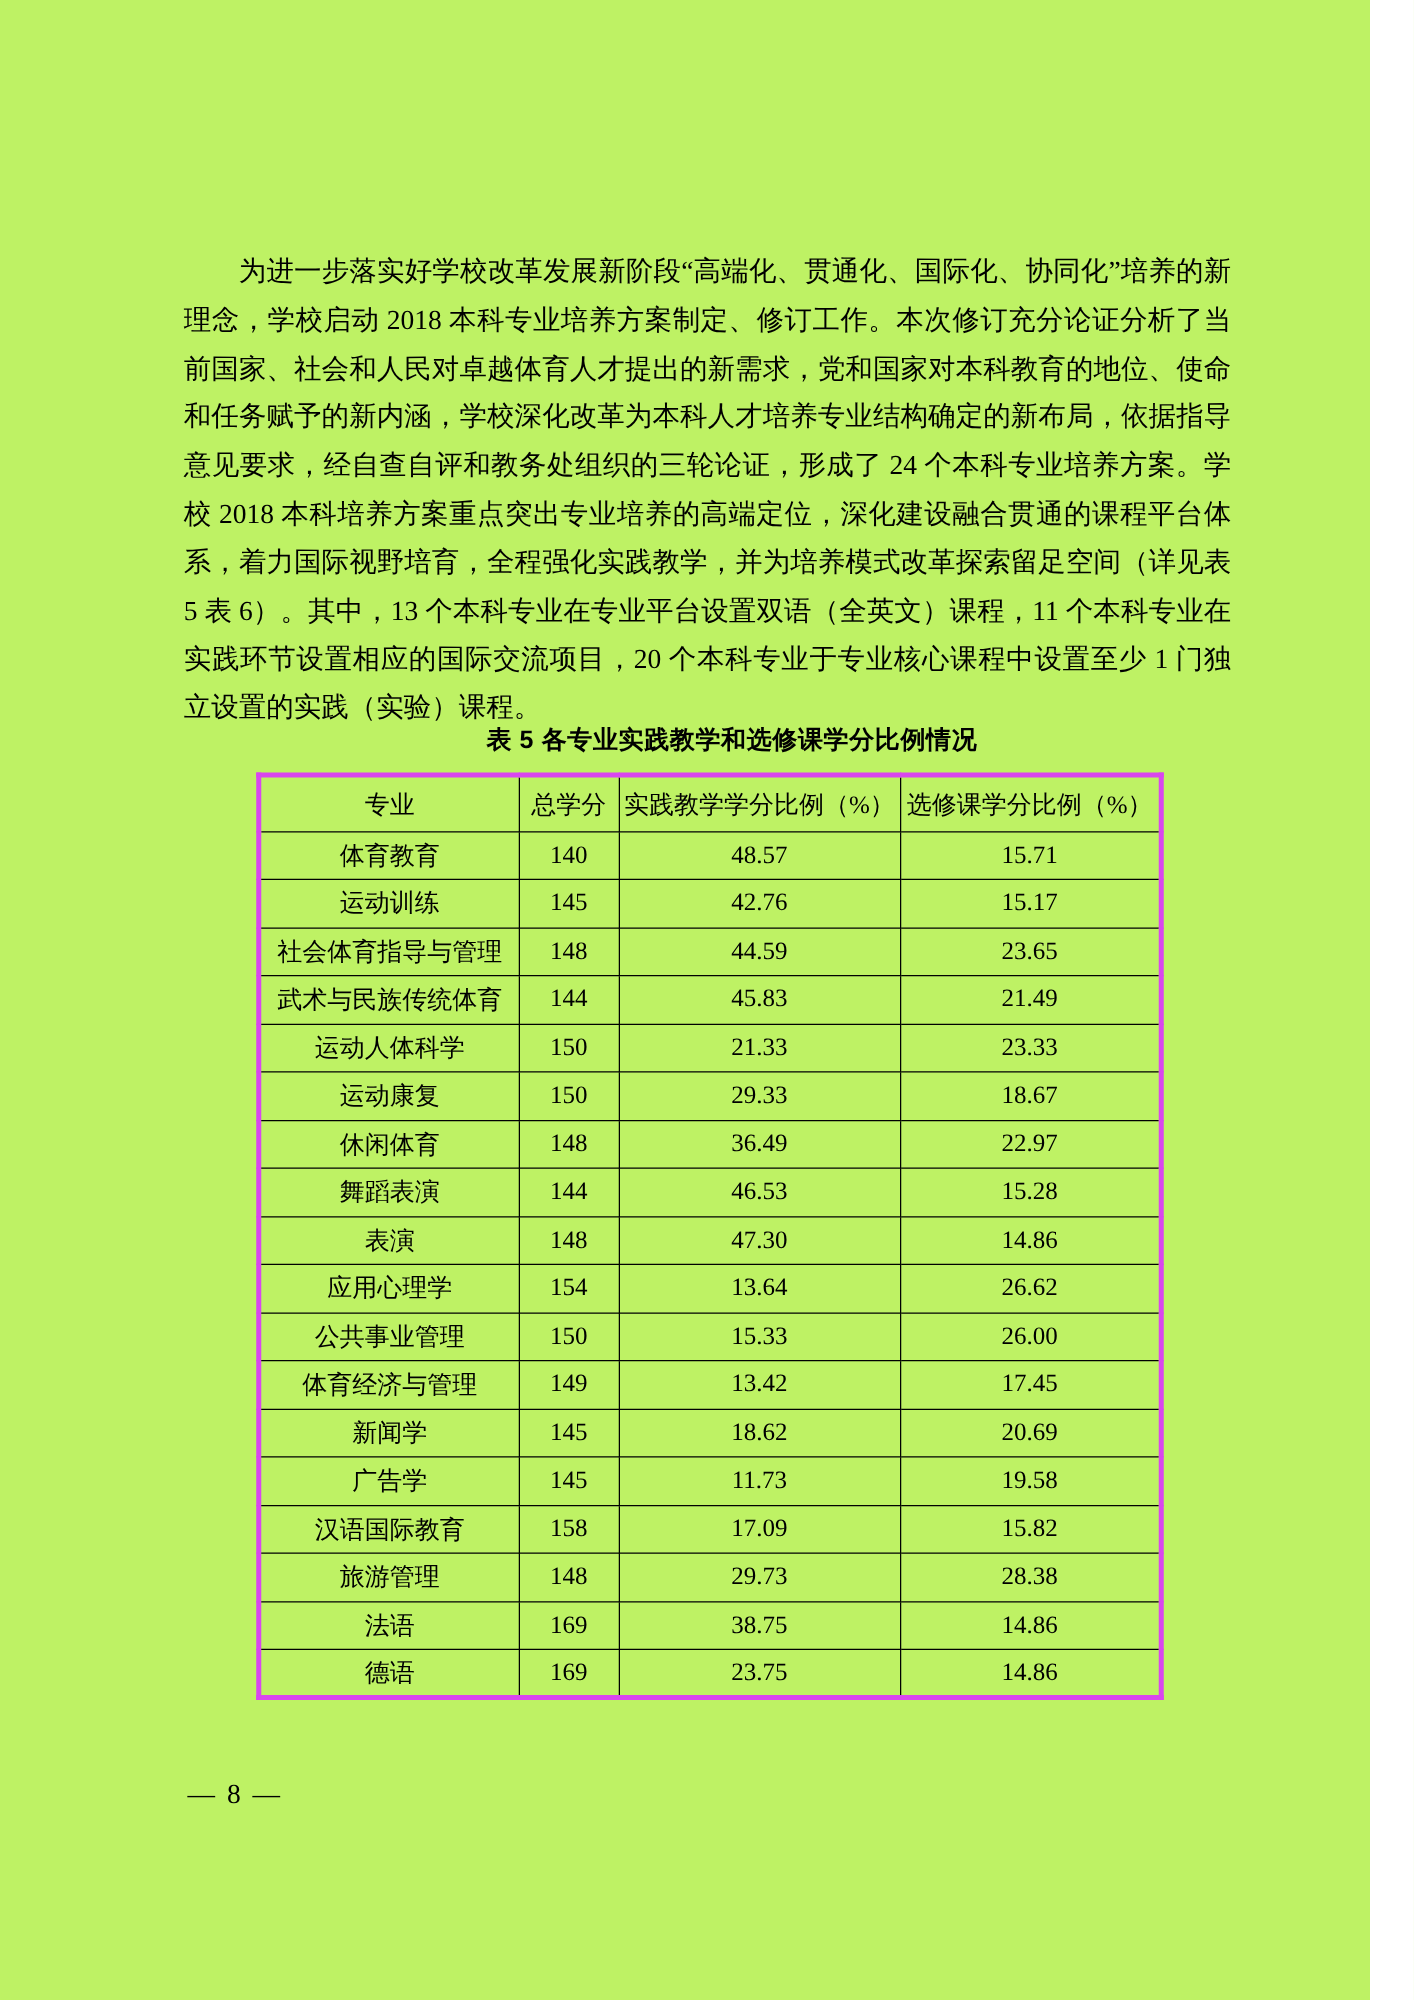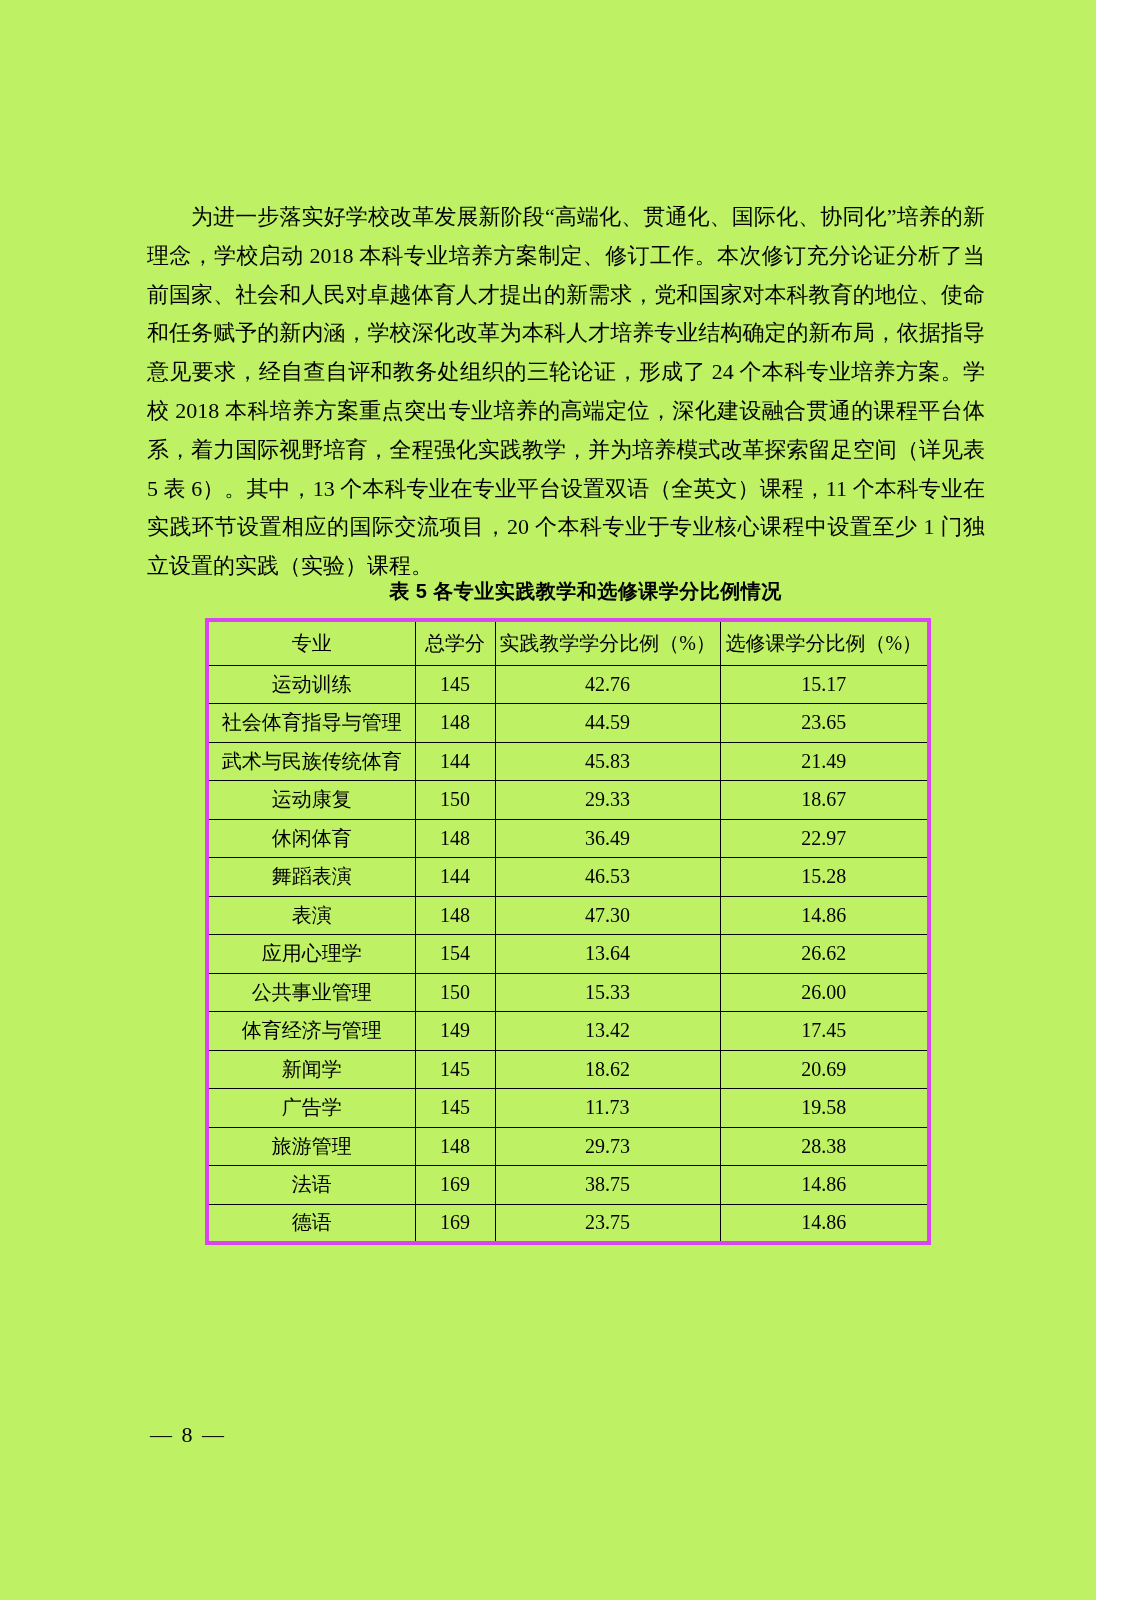--- a/index.html
+++ b/index.html
@@ -95,38 +95,50 @@
     <thead>
       <tr>
         <th>专业</th>
         <th>总学分</th>
         <th>实践教学学分比例（%）</th>
         <th>选修课学分比例（%）</th>
       </tr>
     </thead>
     <tbody id="table-body">
         <tr>
+    <td>体育教育</td>
+    <td>140</td>
+    <td>48.57</td>
+    <td>15.71</td>
+  </tr>
+        <tr>
     <td>运动训练</td>
     <td>145</td>
     <td>42.76</td>
     <td>15.17</td>
   </tr>
         <tr>
     <td>社会体育指导与管理</td>
     <td>148</td>
     <td>44.59</td>
     <td>23.65</td>
   </tr>
         <tr>
     <td>武术与民族传统体育</td>
     <td>144</td>
     <td>45.83</td>
     <td>21.49</td>
   </tr>
         <tr>
+    <td>运动人体科学</td>
+    <td>150</td>
+    <td>21.33</td>
+    <td>23.33</td>
+  </tr>
+        <tr>
     <td>运动康复</td>
     <td>150</td>
     <td>29.33</td>
     <td>18.67</td>
   </tr>
         <tr>
     <td>休闲体育</td>
     <td>148</td>
     <td>36.49</td>
     <td>22.97</td>
@@ -167,20 +179,26 @@
     <td>18.62</td>
     <td>20.69</td>
   </tr>
         <tr>
     <td>广告学</td>
     <td>145</td>
     <td>11.73</td>
     <td>19.58</td>
   </tr>
         <tr>
+    <td>汉语国际教育</td>
+    <td>158</td>
+    <td>17.09</td>
+    <td>15.82</td>
+  </tr>
+        <tr>
     <td>旅游管理</td>
     <td>148</td>
     <td>29.73</td>
     <td>28.38</td>
   </tr>
         <tr>
     <td>法语</td>
     <td>169</td>
     <td>38.75</td>
     <td>14.86</td>

